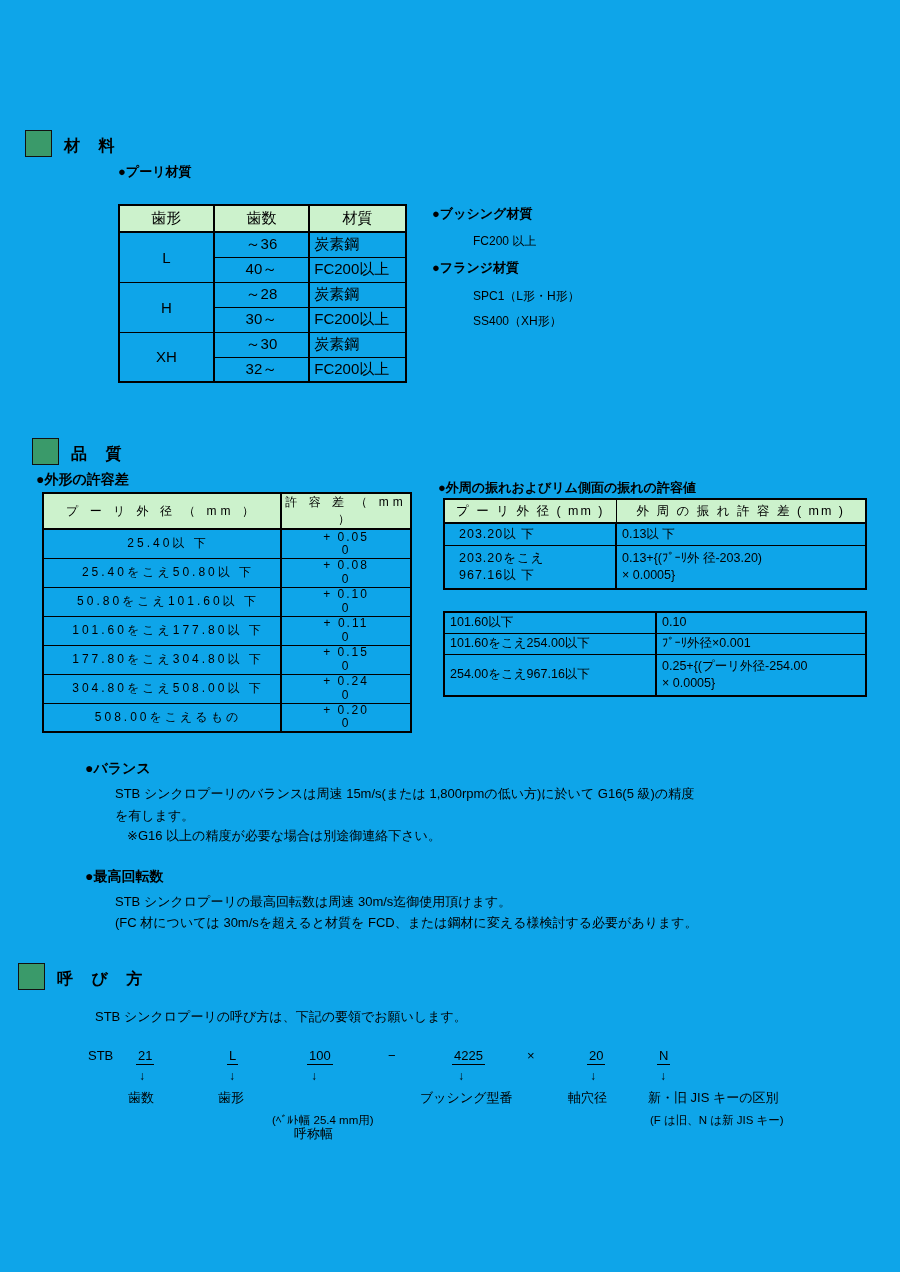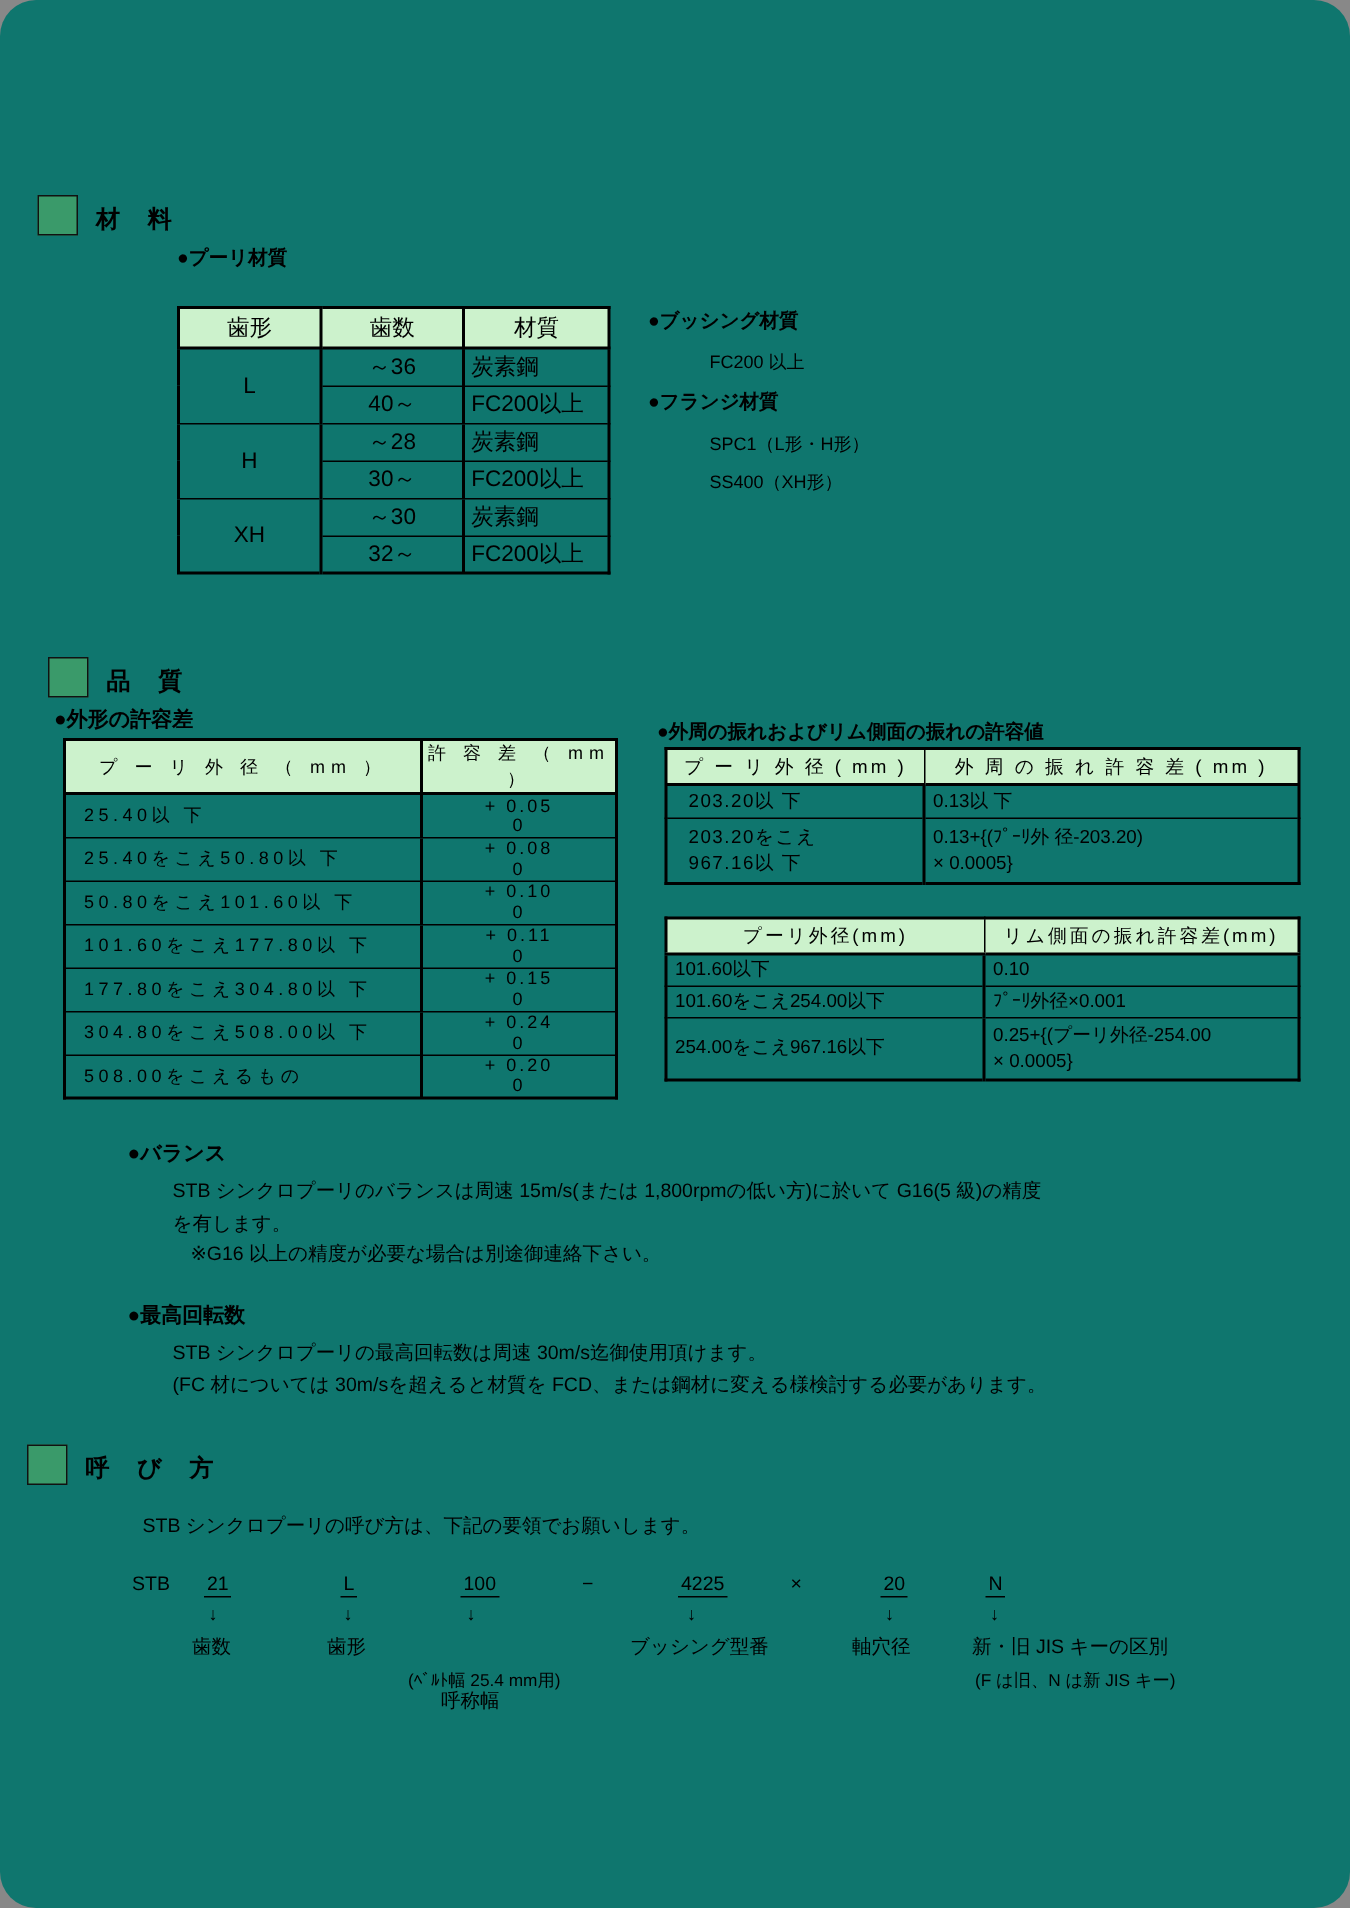--- a/index.html
+++ b/index.html
@@ -1,38 +1,38 @@
 <!DOCTYPE html>
 <html><head>
 <meta charset="utf-8">
 <style>
   * { margin:0; padding:0; box-sizing:border-box; }
   body { background:#888; font-family:"Liberation Sans","DejaVu Sans",sans-serif; color:#000; }
-  .page { position:relative; width:900px; height:1272px; background:#0f766e; margin:0 auto; overflow:hidden;border-radius:24px; }
+  .page { position:relative; width:900px; height:1272px; background:#0ea5e9; margin:0 auto; overflow:hidden; }
   .abs { position:absolute; }
 
   .sq { width:27px; height:27px; background:#3a9a6a; border:1.5px solid #111; }
   .sec-title { font-size:16px; font-weight:bold; letter-spacing:7px; }
   .sub-head { font-size:13px; font-weight:bold; }
   .plain { font-size:12px; }
 
   table { border-collapse:collapse; }
   th, td { border:1px solid #000; }
 
   
   .t-mat { font-size:15px; border:2px solid #000; }
   .t-mat th { background:#ccf2cc; font-weight:normal; height:27px; border:2px solid #000; }
   .t-mat td { height:25px; text-align:center; border-left:2px solid #000; }
   .t-mat td.mat-name { text-align:left; padding-left:4px; }
   .t-mat col.c1 { width:95px; } .t-mat col.c2 { width:96px; } .t-mat col.c3 { width:97px; }
 
   
   .t-tol { font-size:12px; border:2px solid #000; table-layout:fixed; }
   .t-tol th { background:#ccf2cc; font-weight:normal; height:25px; letter-spacing:4px; border-bottom:2px solid #000; }
-  .t-tol td { height:29px; }
+  .t-tol td { height:29px;text-align:center; }
   .t-tol td.rng { padding-left:12px; letter-spacing:3px; border-right:2px solid #000; }
   .t-tol th.rng { border-right:2px solid #000; }
   .t-tol td.val { text-align:center; letter-spacing:2px; line-height:1.1; }
 
   
   .t-run { font-size:12.5px; border:2px solid #000; table-layout:fixed; }
   .t-run th { background:#ccf2cc; font-weight:normal; height:24px; letter-spacing:2px; border-bottom:2px solid #000; }
   .t-run td { padding:1px 5px; line-height:1.35; border-right:2px solid #000; }
   .t-run td:last-child { border-right:1px solid #000; }
   .t-run .ind { padding-left:14px; letter-spacing:1px; }
@@ -197,24 +197,20 @@
     </tr>
   </tbody>
     </table>
 
   <table class="abs t-run" style="left:443px; top:611px; width:422px;">
     <colgroup>
         <col style="width:212px;">
         <col style="width:210px;">
       </colgroup>
     <tbody>
-        <tr>
-      <th>プーリ外径(mm)</th>
-      <th>リム側面の振れ許容差(mm)</th>
-    </tr>
     <tr>
       <td style="height:21px;">101.60以下</td>
       <td>0.10</td>
     </tr>
     <tr>
       <td style="height:21px;">101.60をこえ254.00以下</td>
       <td>ﾌﾟｰﾘ外径×0.001</td>
     </tr>
     <tr>
       <td style="height:42px;">254.00をこえ967.16以下</td>

